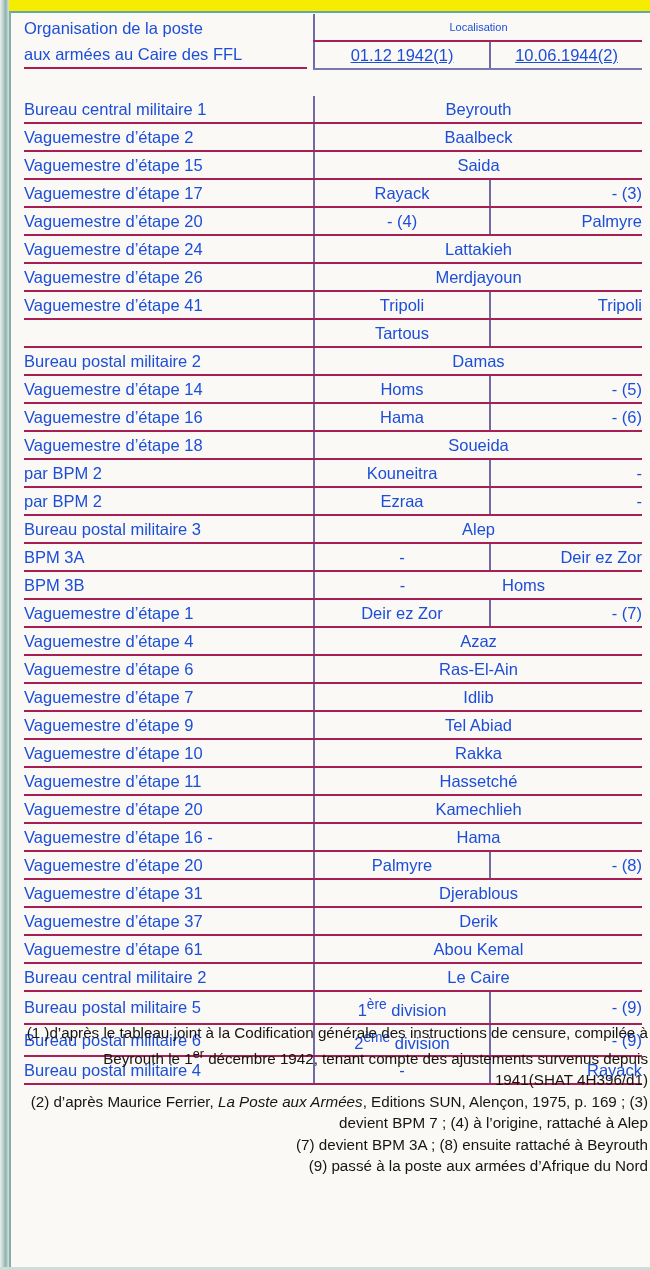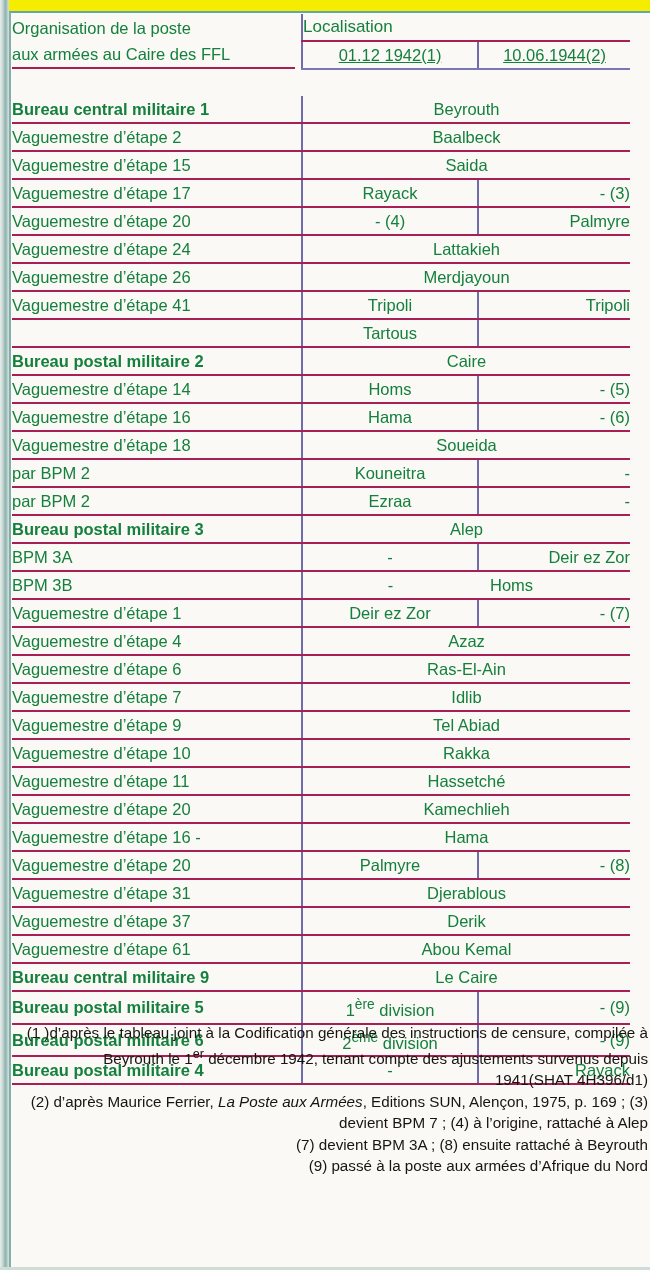--- a/index.html
+++ b/index.html
@@ -57,21 +57,22 @@
     position: absolute;
     top: 14px;
     left: 12px;
     width: 622px;
   }
   table.grid {
     border-collapse: collapse;
     width: 618px;
     table-layout: fixed;
     font-size: 16.5px;
-    color: #15803d;
+    color: #1d4ed8;
+    margin-left: 12px;
   }
   table.grid col.c1 { width: 290px; }
   table.grid col.c2 { width: 176px; }
   table.grid col.c3 { width: 152px; }
 
   table.grid td, table.grid th {
     padding: 0;
     margin: 0;
     height: 26px;
     line-height: 26px;
@@ -83,35 +84,35 @@
 
   
   .rule-b { border-bottom: 2px solid #a81f56; }
   .rule-b-blue { border-bottom: 2px solid #7a77b5; text-decoration: underline; }
   .vline-l { border-left: 2px solid #6f6ca8; }
 
   .lbl {
     padding-left: 5px;
     text-align: left;
   }
-  .lbl.bold { font-weight: bold; }
+  .lbl.bold { font-weight: normal; }
   .val { text-align: center; }
   .val-r { text-align: right; padding-right: 10px; }
 
   .spacer-row td { height: 17px; line-height: 17px; border: none; }
 
   
   .hdr-title {
     padding-left: 5px;
     font-size: 16.5px;
     line-height: 25px;
     text-align: left;
     vertical-align: top;
   }
-  .hdr-loc { text-align: left; font-size: 17px; }
+  .hdr-loc { text-align: center; font-size: 11px; }
   .hdr-date { text-align: center; font-size: 16.5px; }
 
   
   #notes {
     position: absolute;
     left: 24px;
     top: 1022px;
     width: 624px;
     font-size: 15.2px;
     line-height: 21.5px;
@@ -199,21 +200,21 @@
             <td class="val rule-b vline-l">Tripoli</td>
             <td class="val-r rule-b vline-l">Tripoli</td>
           </tr>
           <tr>
             <td class="lbl rule-b"></td>
             <td class="val rule-b vline-l">Tartous</td>
             <td class="val-r rule-b vline-l"></td>
           </tr>
           <tr>
             <td class="lbl rule-b bold">Bureau postal militaire 2</td>
-            <td class="val rule-b vline-l" colspan="2">Caire</td>
+            <td class="val rule-b vline-l" colspan="2">Damas</td>
           </tr>
           <tr>
             <td class="lbl rule-b">Vaguemestre d’étape 14</td>
             <td class="val rule-b vline-l">Homs</td>
             <td class="val-r rule-b vline-l">- (5)</td>
           </tr>
           <tr>
             <td class="lbl rule-b">Vaguemestre d’étape 16</td>
             <td class="val rule-b vline-l">Hama</td>
             <td class="val-r rule-b vline-l">- (6)</td>
@@ -294,21 +295,21 @@
           </tr>
           <tr>
             <td class="lbl rule-b">Vaguemestre d’étape 37</td>
             <td class="val rule-b vline-l" colspan="2">Derik</td>
           </tr>
           <tr>
             <td class="lbl rule-b">Vaguemestre d’étape 61</td>
             <td class="val rule-b vline-l" colspan="2">Abou Kemal</td>
           </tr>
           <tr>
-            <td class="lbl rule-b bold">Bureau central militaire 9</td>
+            <td class="lbl rule-b bold">Bureau central militaire 2</td>
             <td class="val rule-b vline-l" colspan="2">Le Caire</td>
           </tr>
           <tr>
             <td class="lbl rule-b bold">Bureau postal militaire 5</td>
             <td class="val rule-b vline-l">1<sup>ère</sup> division</td>
             <td class="val-r rule-b vline-l">- (9)</td>
           </tr>
           <tr>
             <td class="lbl rule-b bold">Bureau postal militaire 6</td>
             <td class="val rule-b vline-l">2<sup>ème</sup> division</td>

